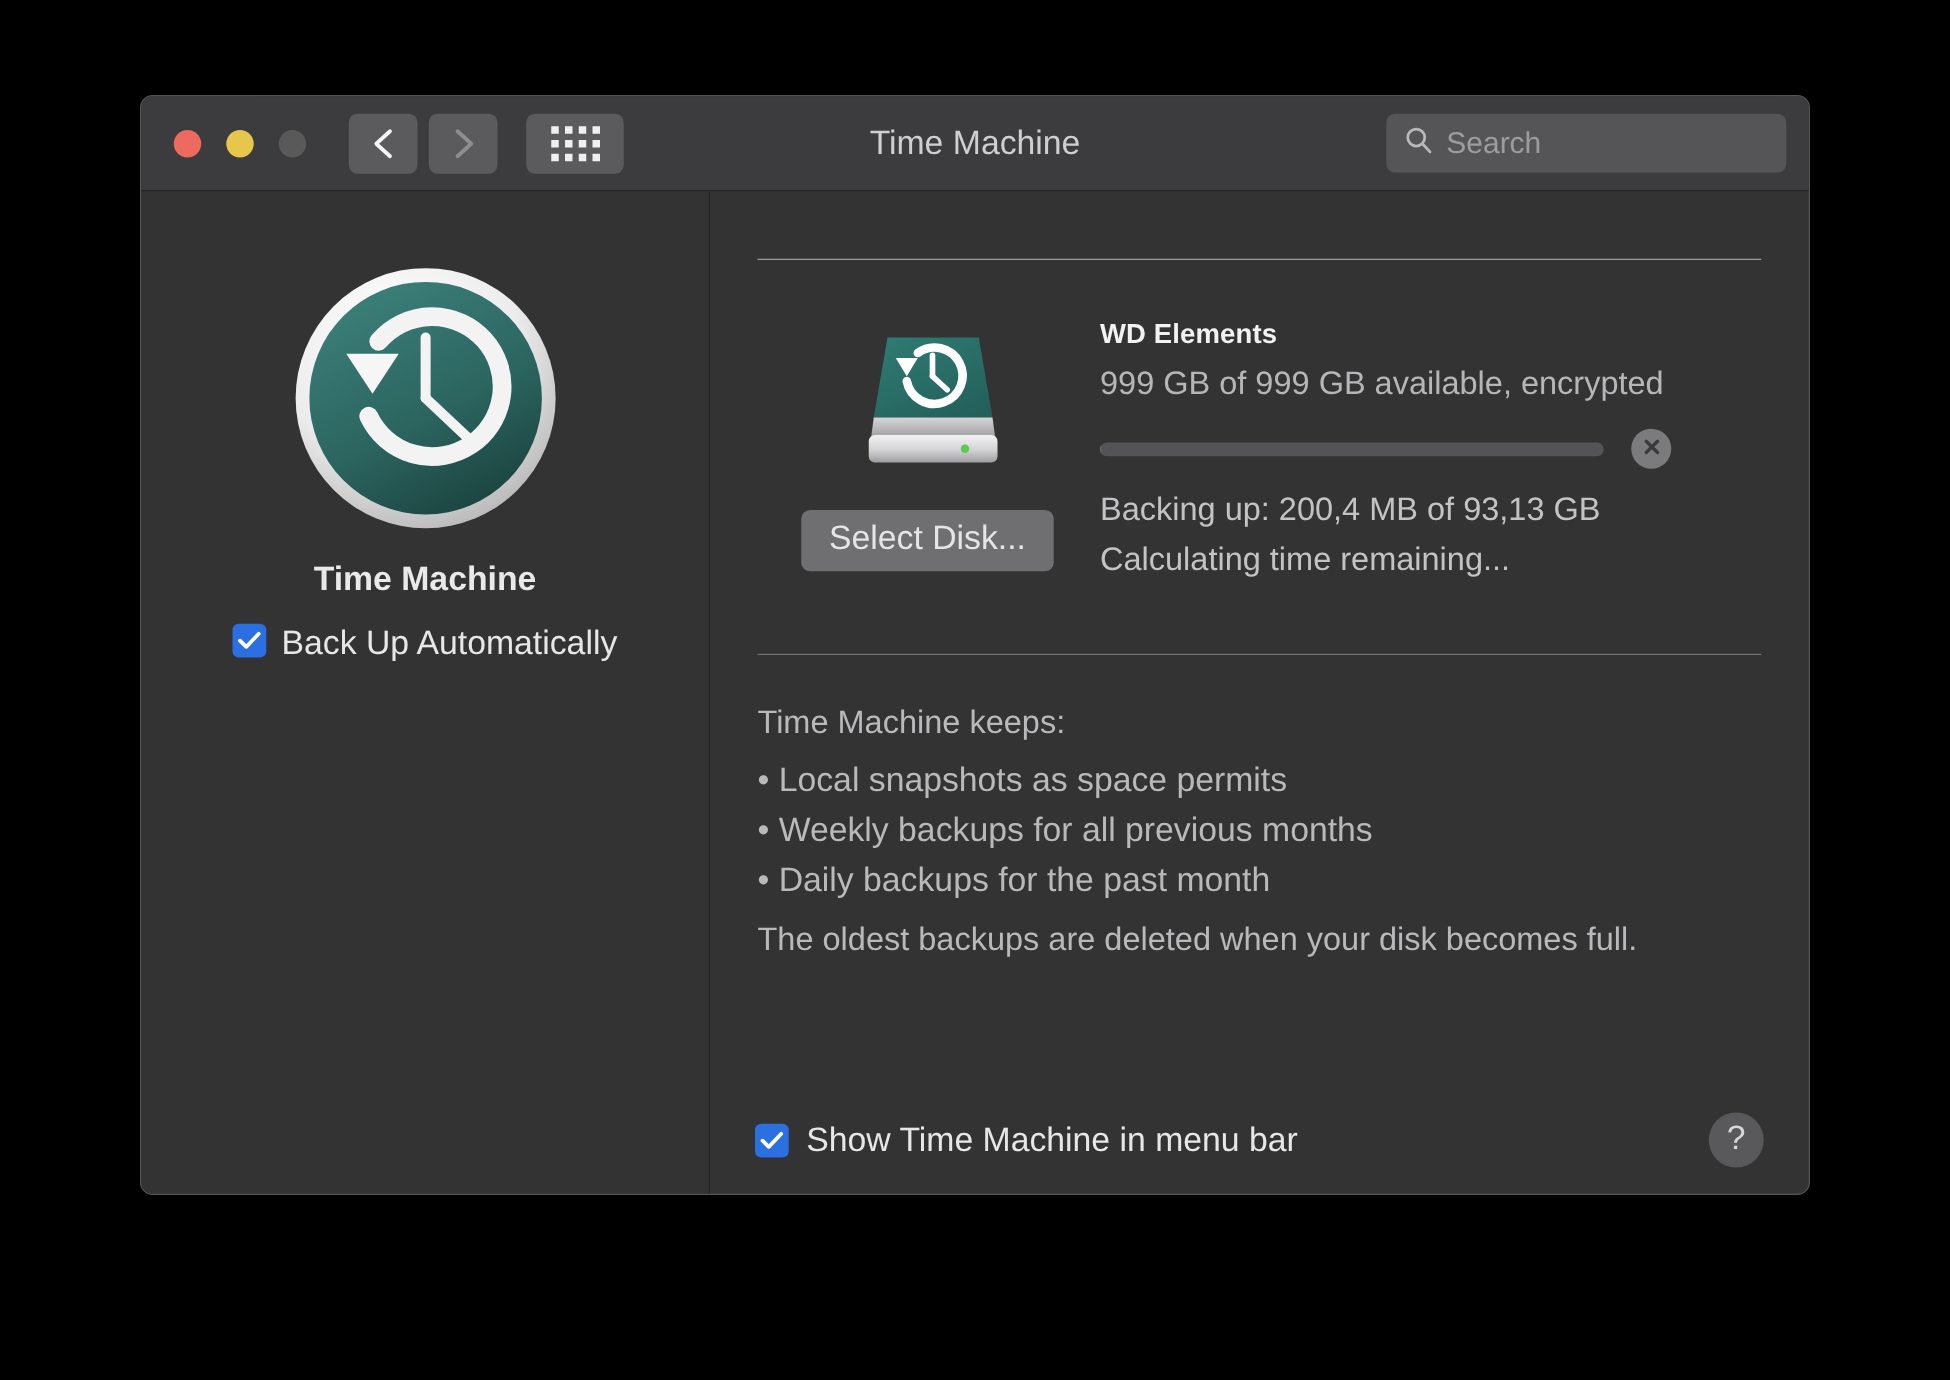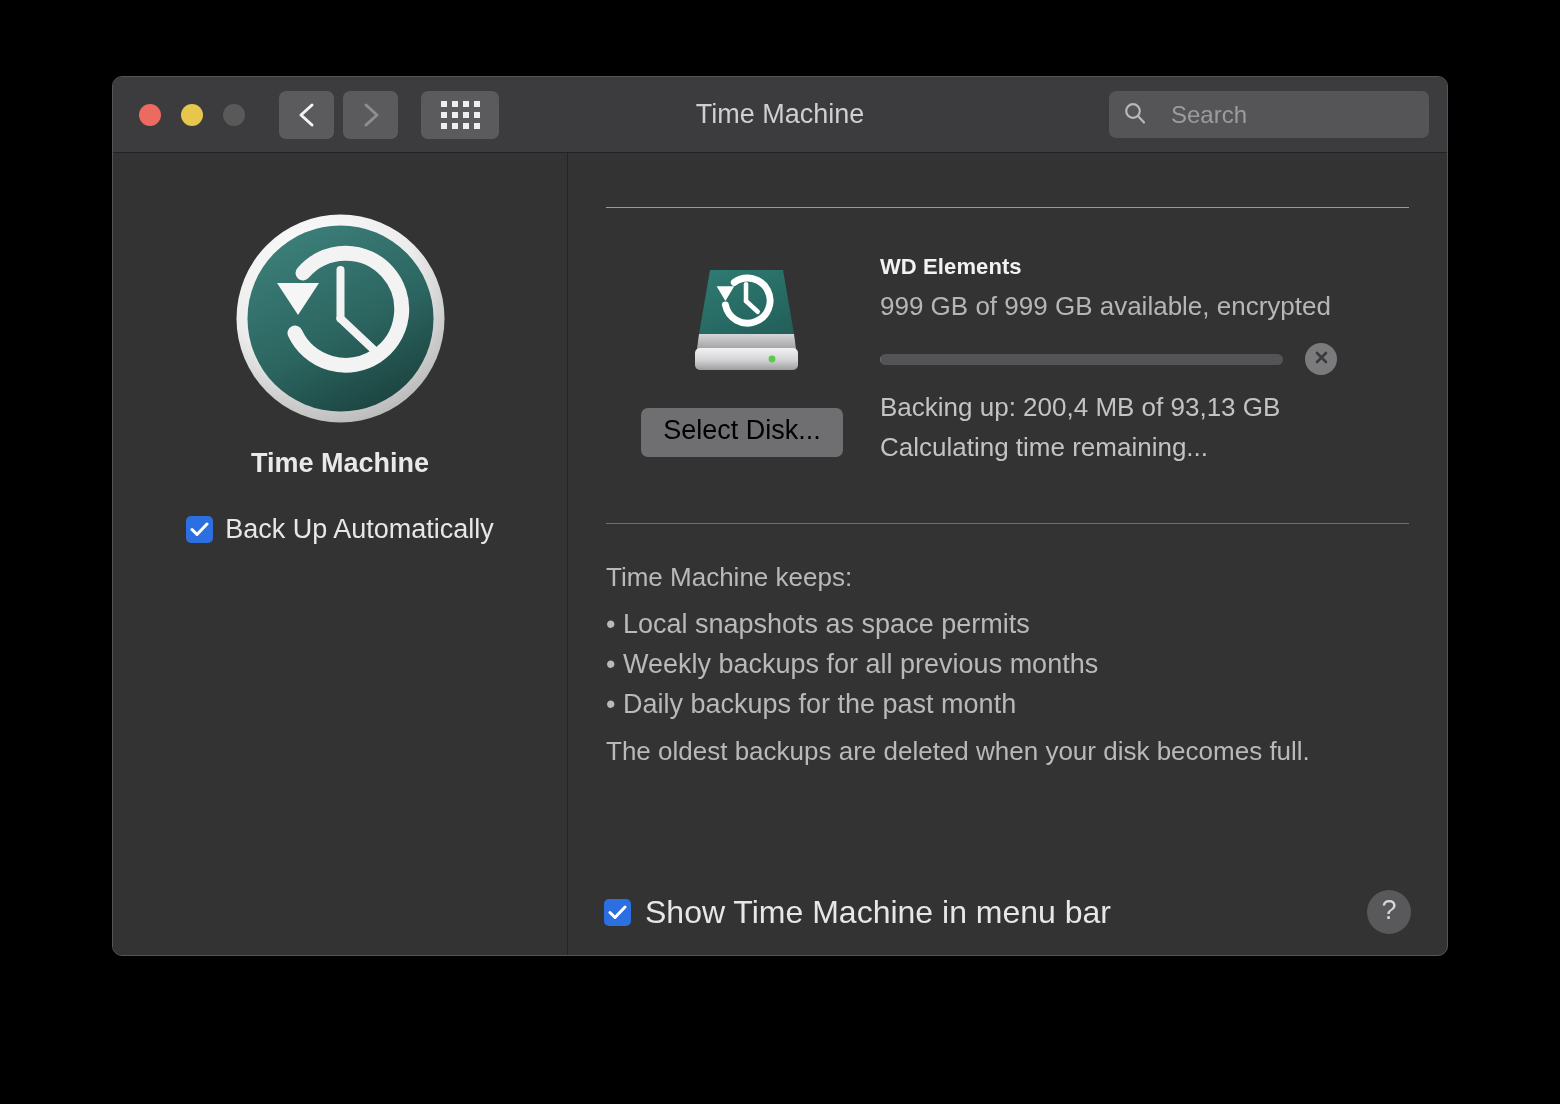--- a/index.html
+++ b/index.html
@@ -75,21 +75,21 @@
   }
 
   .searchbox {
     position:absolute;
     right:18px; top:14px;
     width:320px; height:47px;
     background:#555557;
     border-radius:7px;
     display:flex; align-items:center;
     padding:0 14px;
-    gap:24px;
+    gap:10px;
   }
   .searchbox .mag { flex:0 0 auto; }
   .searchbox .ph {
     font-size:24px;
     color:#9c9c9e;
   }
 
   
   .body { display:flex; height:803px; }
 
@@ -109,23 +109,23 @@
   .tm-icon svg { display:block; }
 
   .tm-label {
     margin-top:22px;
     font-size:27px;
     font-weight:bold;
     color:#e9e9ea;
   }
 
   .auto-row {
-    margin-top:35px;
-    display:flex;
-    align-items:center;
+    margin-top:20px;
+    display:flex;
+    align-items:flex-start;
     gap:12px;
   }
   .auto-row .cb-text {
     font-size:27px;
     color:#e7e7e8;
   }
 
   .checkbox {
     width:27px; height:27px;
     border-radius:5px;
@@ -160,21 +160,21 @@
     align-items:center;
   }
   .disk-icon { width:140px; height:140px; }
   .disk-icon svg { display:block; }
 
   .select-disk-btn {
     margin-top:16px;
     background:#6f6f71;
     border:none;
     border-radius:7px;
-    color:#000000;
+    color:#e5e5e5;
     font-family:inherit;
     font-size:27px;
     padding:8px 22px 11px;
     line-height:1.1;
   }
 
   .disk-right { flex:1; padding-top:2px; }
 
   .disk-name {
     font-size:22px;
@@ -253,21 +253,21 @@
     bottom:22px;
     display:flex;
     align-items:center;
   }
   .footer .menubar-row {
     display:flex;
     align-items:center;
     gap:14px;
   }
   .footer .menubar-text {
-    font-size:32px;
+    font-size:27px;
     color:#e7e7e8;
   }
   .footer .spacer { flex:1; }
 
   .options-btn {
     background:#6f6f71;
     border:none;
     border-radius:7px;
     color:#f0f0f1;
     font-family:inherit;

